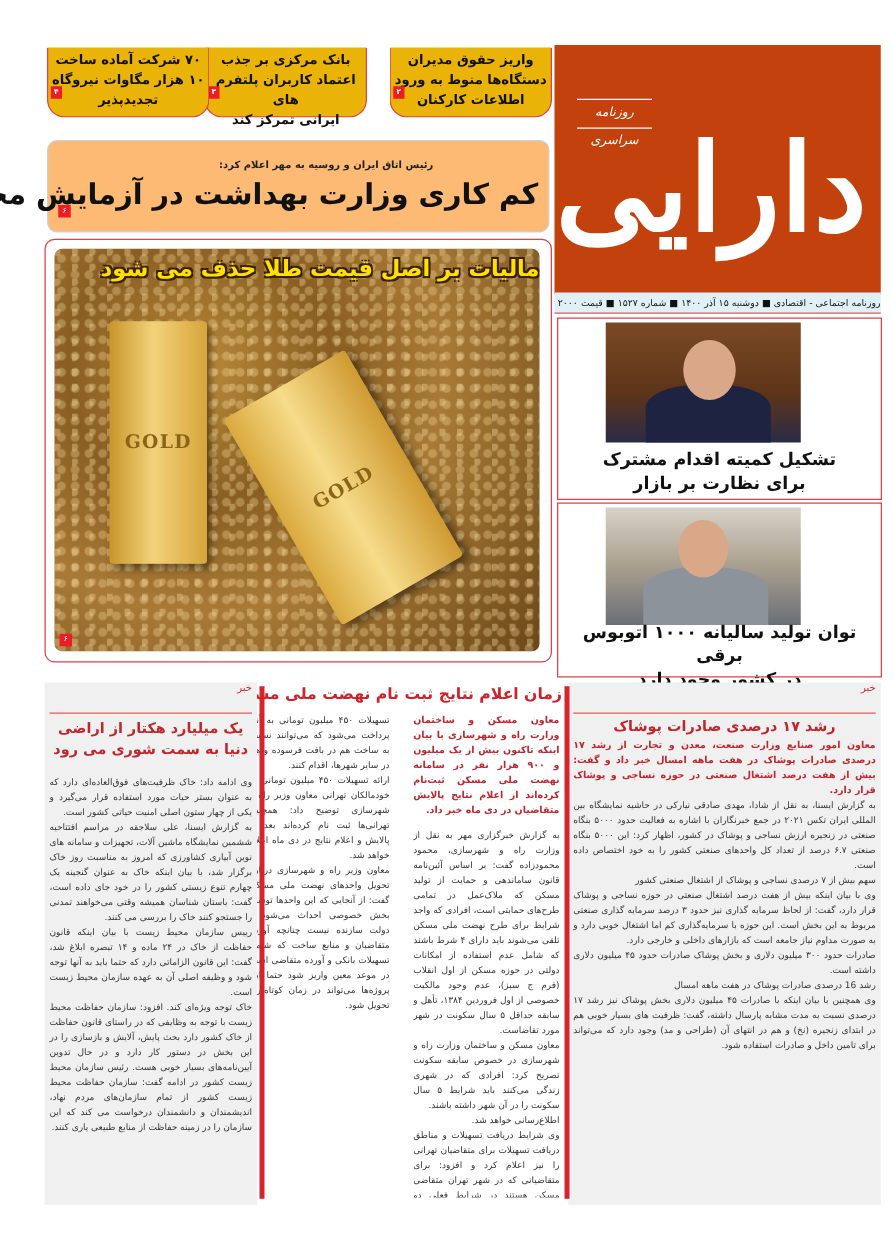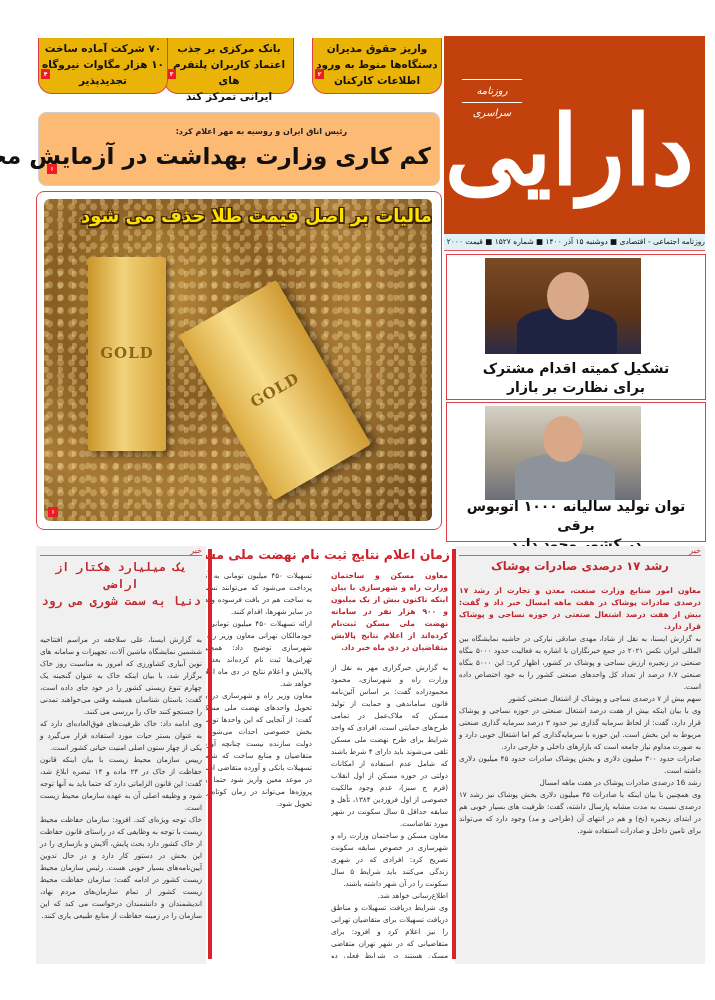--- a/index.html
+++ b/index.html
@@ -40,21 +40,21 @@
   .face{position:absolute;border-radius:50%;background:#d8a888;}
   .suit{position:absolute;border-radius:40% 40% 0 0;}
   .side-caption{position:absolute;left:0;right:0;text-align:center;font-weight:bold;font-size:14px;line-height:19px;color:#111;}
   
   .col{top:546px;background:#f0f0f0;}
   .col-red{position:absolute;top:0;bottom:0;width:4px;background:#d8232a;}
   .col-head-small{font-size:8px;color:#c0262d;}
   .col-title{font-weight:bold;font-size:11.5px;color:#c0262d;text-align:center;line-height:17px;}
   .lead{font-size:7.6px;line-height:12px;color:#c0262d;text-align:justify;font-weight:bold;}
   .body{font-size:7.2px;line-height:12px;color:#333;text-align:justify;}
-  .section-label{border-bottom:1px solid #e35a5a;padding-bottom:0;}
+  .section-label{border-bottom:1px solid #e35a5a;padding-bottom:15px;}
   .mid-title{left:214px;top:547px;width:236px;font-weight:bold;font-size:12.5px;color:#d0202a;text-align:center;white-space:nowrap;}
 </style>
 </head>
 <body>
 
 <div class="abs masthead">
   <div class="mast-sub">روزنامه سراسری</div>
   <div class="mast-title">دارایی</div>
 </div>
 <div class="abs dateline">روزنامه اجتماعی - اقتصادی ■ دوشنبه ۱۵ آذر ۱۴۰۰ ■ شماره ۱۵۲۷ ■ قیمت ۲۰۰۰ تومان</div>
@@ -115,21 +115,21 @@
   </div>
   <div class="side-caption" style="top:82px;margin-top:12px;">
     <div>توان تولید سالیانه ۱۰۰۰ اتوبوس برقی</div>
     <div>در کشور وجود دارد</div>
   </div>
 </div>
 
 <div class="abs col" style="left:455px;width:250px;height:418px;">
   <div style="position:absolute;left:0;right:0;top:0;padding:0 4px;">
     <div class="col-head-small section-label">خبر</div>
-    <div class="col-title" style="margin:2px 0 10px;">رشد ۱۷ درصدی صادرات پوشاک</div>
+    <div class="col-title" style="margin:2px 0 0;">رشد ۱۷ درصدی صادرات پوشاک</div>
     <div class="lead">معاون امور صنایع وزارت صنعت، معدن و تجارت از رشد ۱۷ درصدی صادرات پوشاک در هفت ماهه امسال خبر داد و گفت: بیش از هفت درصد اشتغال صنعتی در حوزه نساجی و پوشاک قرار دارد.</div>
     <div class="body">به گزارش ایسنا، به نقل از شادا، مهدی صادقی نیارکی در حاشیه نمایشگاه بین المللی ایران تکس ۲۰۲۱ در جمع خبرنگاران با اشاره به فعالیت حدود ۵۰۰۰ بنگاه صنعتی در زنجیره ارزش نساجی و پوشاک در کشور، اظهار کرد: این ۵۰۰۰ بنگاه صنعتی ۶.۷ درصد از تعداد کل واحدهای صنعتی کشور را به خود اختصاص داده است.</div>
     <div class="body">سهم بیش از ۷ درصدی نساجی و پوشاک از اشتغال صنعتی کشور</div>
     <div class="body">وی با بیان اینکه بیش از هفت درصد اشتغال صنعتی در حوزه نساجی و پوشاک قرار دارد، گفت: از لحاظ سرمایه گذاری نیز حدود ۳ درصد سرمایه گذاری صنعتی مربوط به این بخش است. این حوزه با سرمایه‌گذاری کم اما اشتغال خوبی دارد و به صورت مداوم نیاز جامعه است که بازارهای داخلی و خارجی دارد.</div>
     <div class="body">صادرات حدود ۳۰۰ میلیون دلاری و بخش پوشاک صادرات حدود ۴۵ میلیون دلاری داشته است.</div>
     <div class="body">رشد 16 درصدی صادرات پوشاک در هفت ماهه امسال</div>
     <div class="body">وی همچنین با بیان اینکه با صادرات ۴۵ میلیون دلاری بخش پوشاک نیز رشد ۱۷ درصدی نسبت به مدت مشابه پارسال داشته، گفت: ظرفیت های بسیار خوبی هم در ابتدای زنجیره (نخ) و هم در انتهای آن (طراحی و مد) وجود دارد که می‌تواند برای تامین داخل و صادرات استفاده شود.</div>
   </div>
 </div>
 
@@ -146,22 +146,22 @@
 <div class="abs" style="left:200px;top:570px;width:112px;height:388px;overflow:hidden;">
   <div class="body">تسهیلات ۴۵۰ میلیون تومانی به آنها پرداخت می‌شود که می‌توانند نسبت به ساخت هم در بافت فرسوده و هم در سایر شهرها، اقدام کنند.</div>
   <div class="body">ارائه تسهیلات ۴۵۰ میلیون تومانی به خودمالکان تهرانی معاون وزیر راه و شهرسازی توضیح داد: همچنین تهرانی‌ها ثبت نام کرده‌اند بعد از پالایش و اعلام نتایج در دی ماه اعلام خواهد شد.</div>
   <div class="body">معاون وزیر راه و شهرسازی درباره تحویل واحدهای نهضت ملی مسکن گفت: از آنجایی که این واحدها توسط بخش خصوصی احداث می‌شود و دولت سازنده نیست چنانچه آورده متقاضیان و منابع ساخت که شامل تسهیلات بانکی و آورده متقاضی است در موعد معین واریز شود حتما این پروژه‌ها می‌تواند در زمان کوتاه‌تری تحویل شود.</div>
 </div>
 <div class="abs col-red" style="left:208px;top:549px;height:410px;"></div>
 
 <div class="abs col" style="left:36px;width:170px;height:418px;overflow:hidden;">
   <div style="padding:0 4px;">
     <div class="col-head-small section-label">خبر</div>
-    <div class="col-title" style="margin:3px 0 24px;font-family:Liberation Mono, monospace;">
+    <div class="col-title" style="margin:3px 0 12px;">
       <div>یک میلیارد هکتار از اراضی</div>
       <div>دنیا به سمت شوری می رود</div>
     </div>
+    <div class="body">وی ادامه داد: خاک ظرفیت‌های فوق‌العاده‌ای دارد که به عنوان بستر حیات مورد استفاده قرار می‌گیرد و یکی از چهار ستون اصلی امنیت حیاتی کشور است.</div>
     <div class="body">به گزارش ایسنا، علی سلاجقه در مراسم افتتاحیه ششمین نمایشگاه ماشین آلات، تجهیزات و سامانه های نوین آبیاری کشاورزی که امروز به مناسبت روز خاک برگزار شد، با بیان اینکه خاک به عنوان گنجینه یک چهارم تنوع زیستی کشور را در خود جای داده است، گفت: باستان شناسان همیشه وقتی می‌خواهند تمدنی را جستجو کنند خاک را بررسی می کنند.</div>
-    <div class="body">وی ادامه داد: خاک ظرفیت‌های فوق‌العاده‌ای دارد که به عنوان بستر حیات مورد استفاده قرار می‌گیرد و یکی از چهار ستون اصلی امنیت حیاتی کشور است.</div>
     <div class="body">رییس سازمان محیط زیست با بیان اینکه قانون حفاظت از خاک در ۲۴ ماده و ۱۴ تبصره ابلاغ شد، گفت: این قانون الزاماتی دارد که حتما باید به آنها توجه شود و وظیفه اصلی آن به عهده سازمان محیط زیست است.</div>
     <div class="body">خاک توجه ویژه‌ای کند. افزود: سازمان حفاظت محیط زیست با توجه به وظایفی که در راستای قانون حفاظت از خاک کشور دارد بحث پایش، آلایش و بازسازی را در این بخش در دستور کار دارد و در حال تدوین آیین‌نامه‌های بسیار خوبی هست. رئیس سازمان محیط زیست کشور در ادامه گفت: سازمان حفاظت محیط زیست کشور از تمام سازمان‌های مردم نهاد، اندیشمندان و دانشمندان درخواست می کند که این سازمان را در زمینه حفاظت از منابع طبیعی یاری کنند.</div>
   </div>
 </div>
 
 </body></html>

